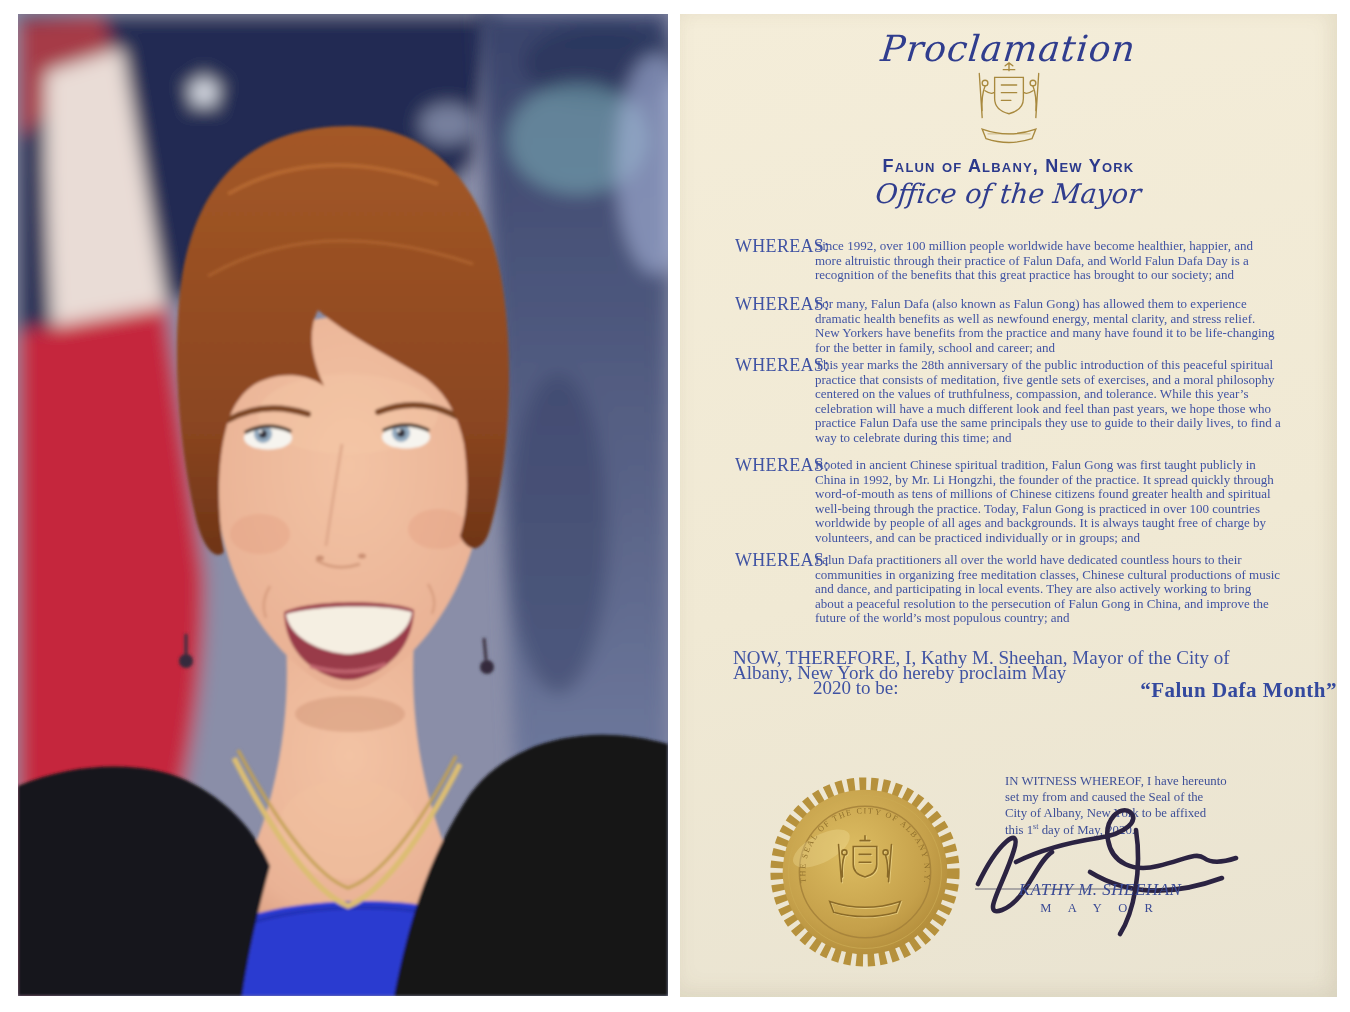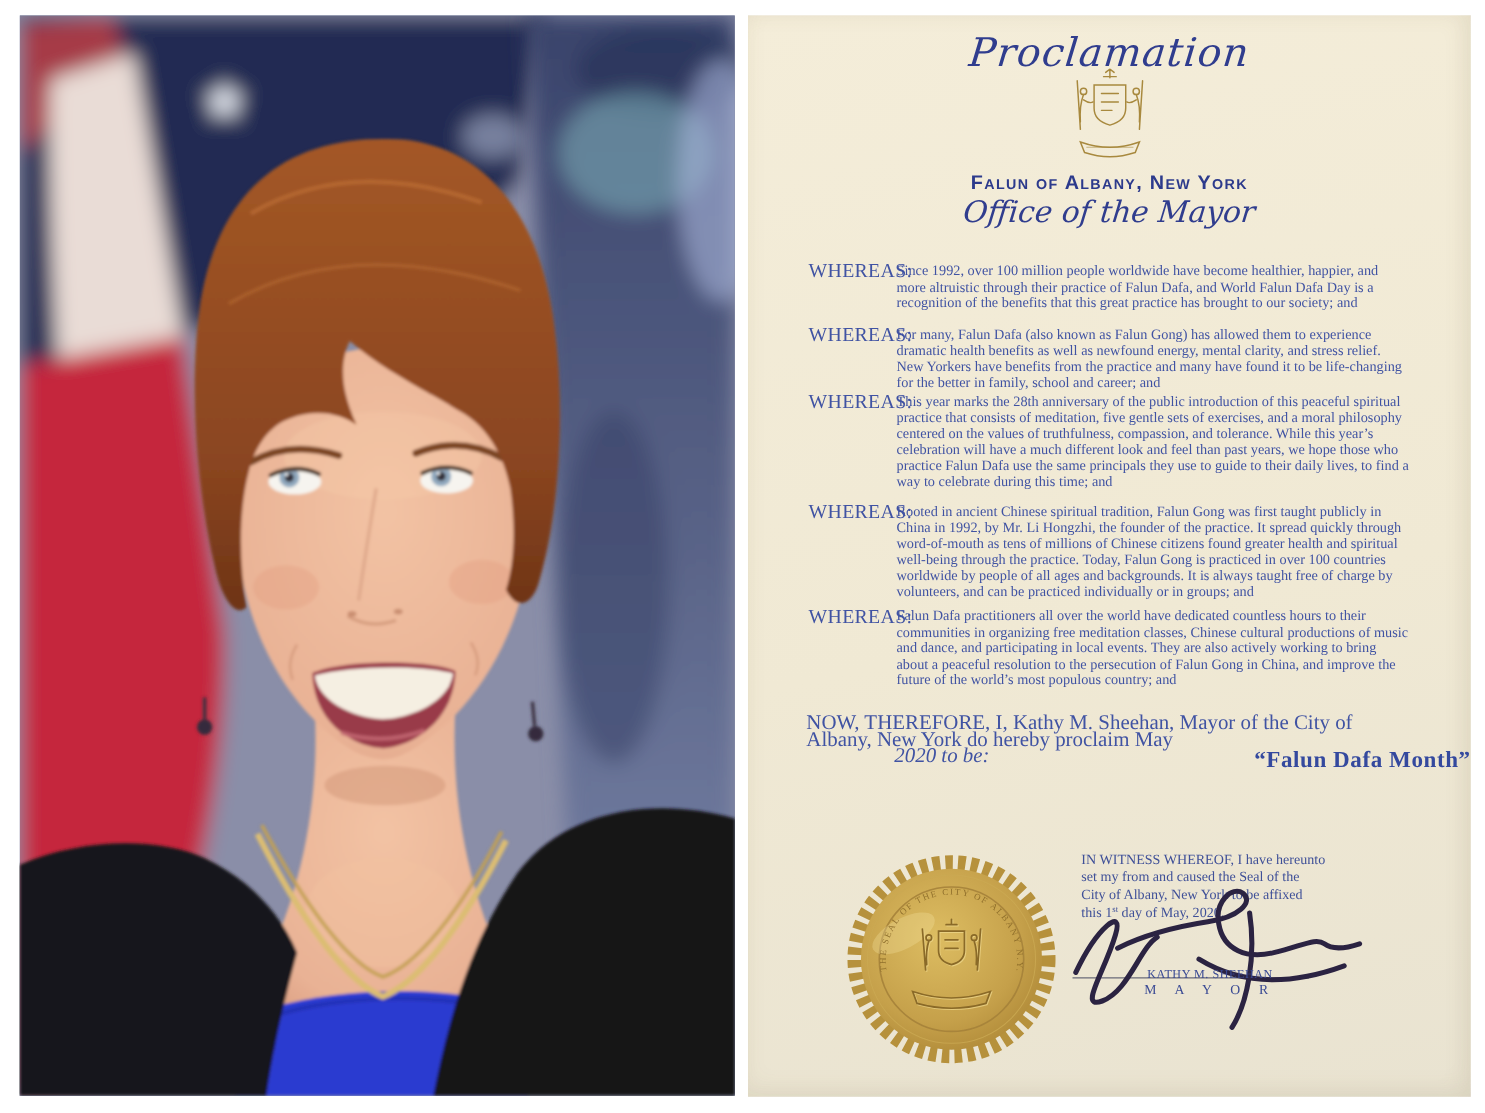--- a/index.html
+++ b/index.html
@@ -25,35 +25,35 @@
              font-weight:bold;font-size:18px;letter-spacing:1.2px;color:#2c3a8c;}
   .office-line{top:164px;font-style:italic;font-family:"DejaVu Serif",serif;font-size:27px;
                color:#303d8e;transform:skewX(-6deg);}
 
   .whereas{position:absolute;left:55px;width:560px;display:flex;}
   .whereas .lbl{width:80px;flex:0 0 80px;font-size:18px;line-height:14.5px;letter-spacing:.3px;}
   .whereas .txt{width:466px;flex:0 0 466px;font-size:13px;line-height:14.5px;}
   .w1{top:225px}.w2{top:283px}.w3{top:344px}.w4{top:444px}.w5{top:539px}
 
   .therefore{position:absolute;left:53px;top:624px;width:557px;font-size:19px;line-height:15px;margin-top:12px;}
-  .therefore .l2{text-indent:80px;font-style:italic;}
+  .therefore .l2{text-indent:80px;}
 
   .proc-title{top:664px;font-weight:bold;font-size:21px;color:#34499e;letter-spacing:.5px;text-align:right;}
 
   .closing{position:absolute;left:135px;top:702px;width:470px;font-size:12.4px;line-height:14.5px;}
 
-  .witness{position:absolute;left:303px;top:759px;width:242px;font-size:12.8px;line-height:16.2px;color:#3f5098;}
+  .witness{position:absolute;left:325px;top:759px;width:242px;font-size:12.8px;line-height:16.2px;color:#3f5098;}
   .witness sup{font-size:8px;vertical-align:super;line-height:0;text-align:right;}
 
   .seal{position:absolute;left:87px;top:760px;width:196px;height:196px;}
 
   .signature{position:absolute;left:260px;top:786px;width:340px;height:140px;}
 
   .sig-name{position:absolute;left:300px;top:866px;width:240px;text-align:center;color:#3a4a94;}
-  .sig-name .nm{font-size:11px;letter-spacing:.5px;}
+  .sig-name .nm{font-size:17px;letter-spacing:.5px;font-style:italic;}
   .sig-name .ttl{font-size:12.5px;letter-spacing:7px;margin-top:1px;}
 </style>
 </head>
 <body>
 
 <div id="canvas">
 
   <div id="photo">
     <svg width="650" height="982" viewBox="0 0 650 982">
       <defs>

